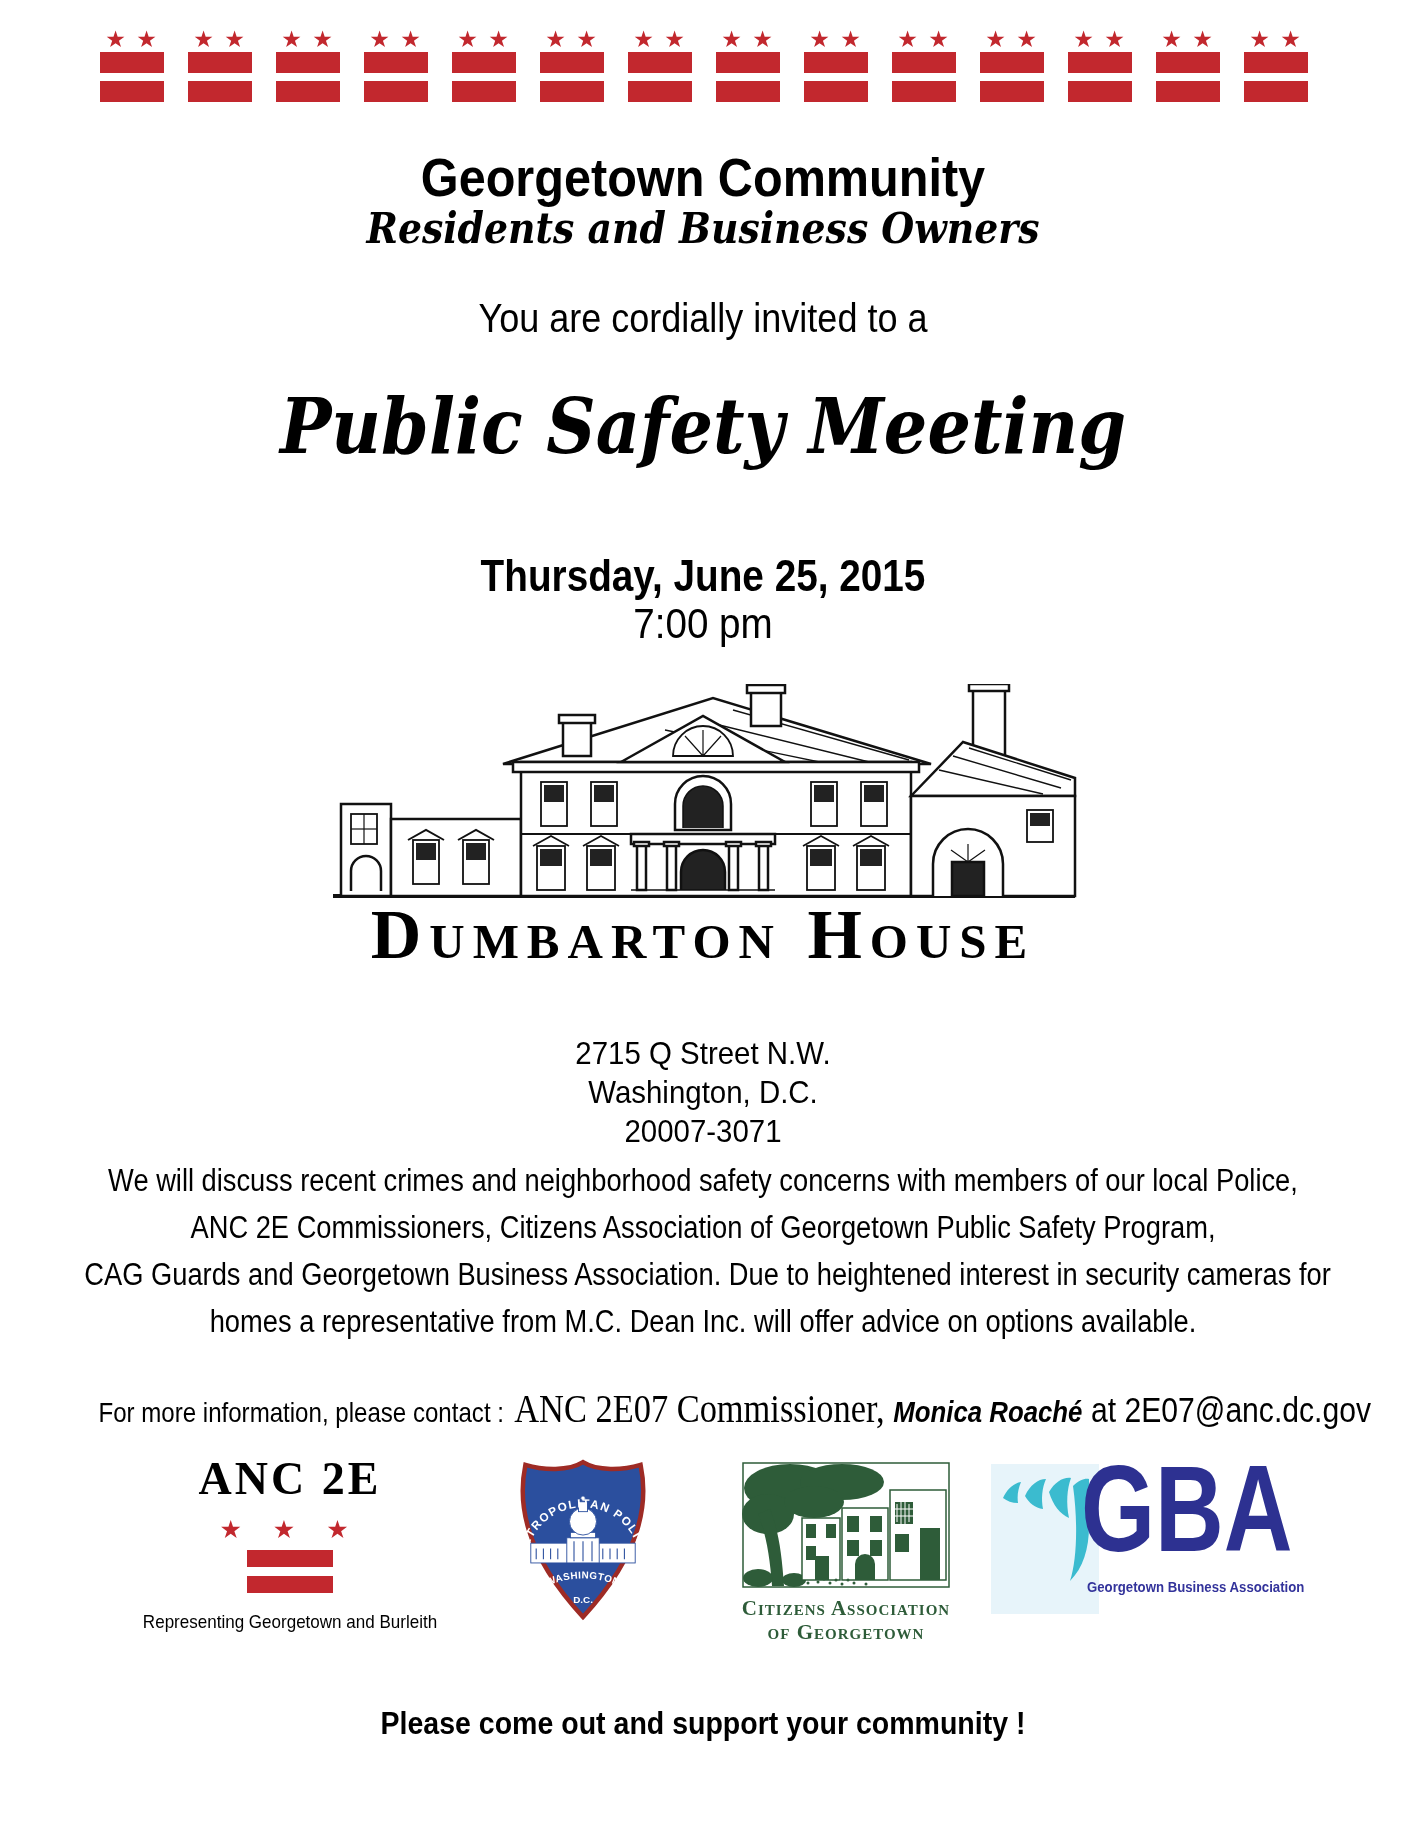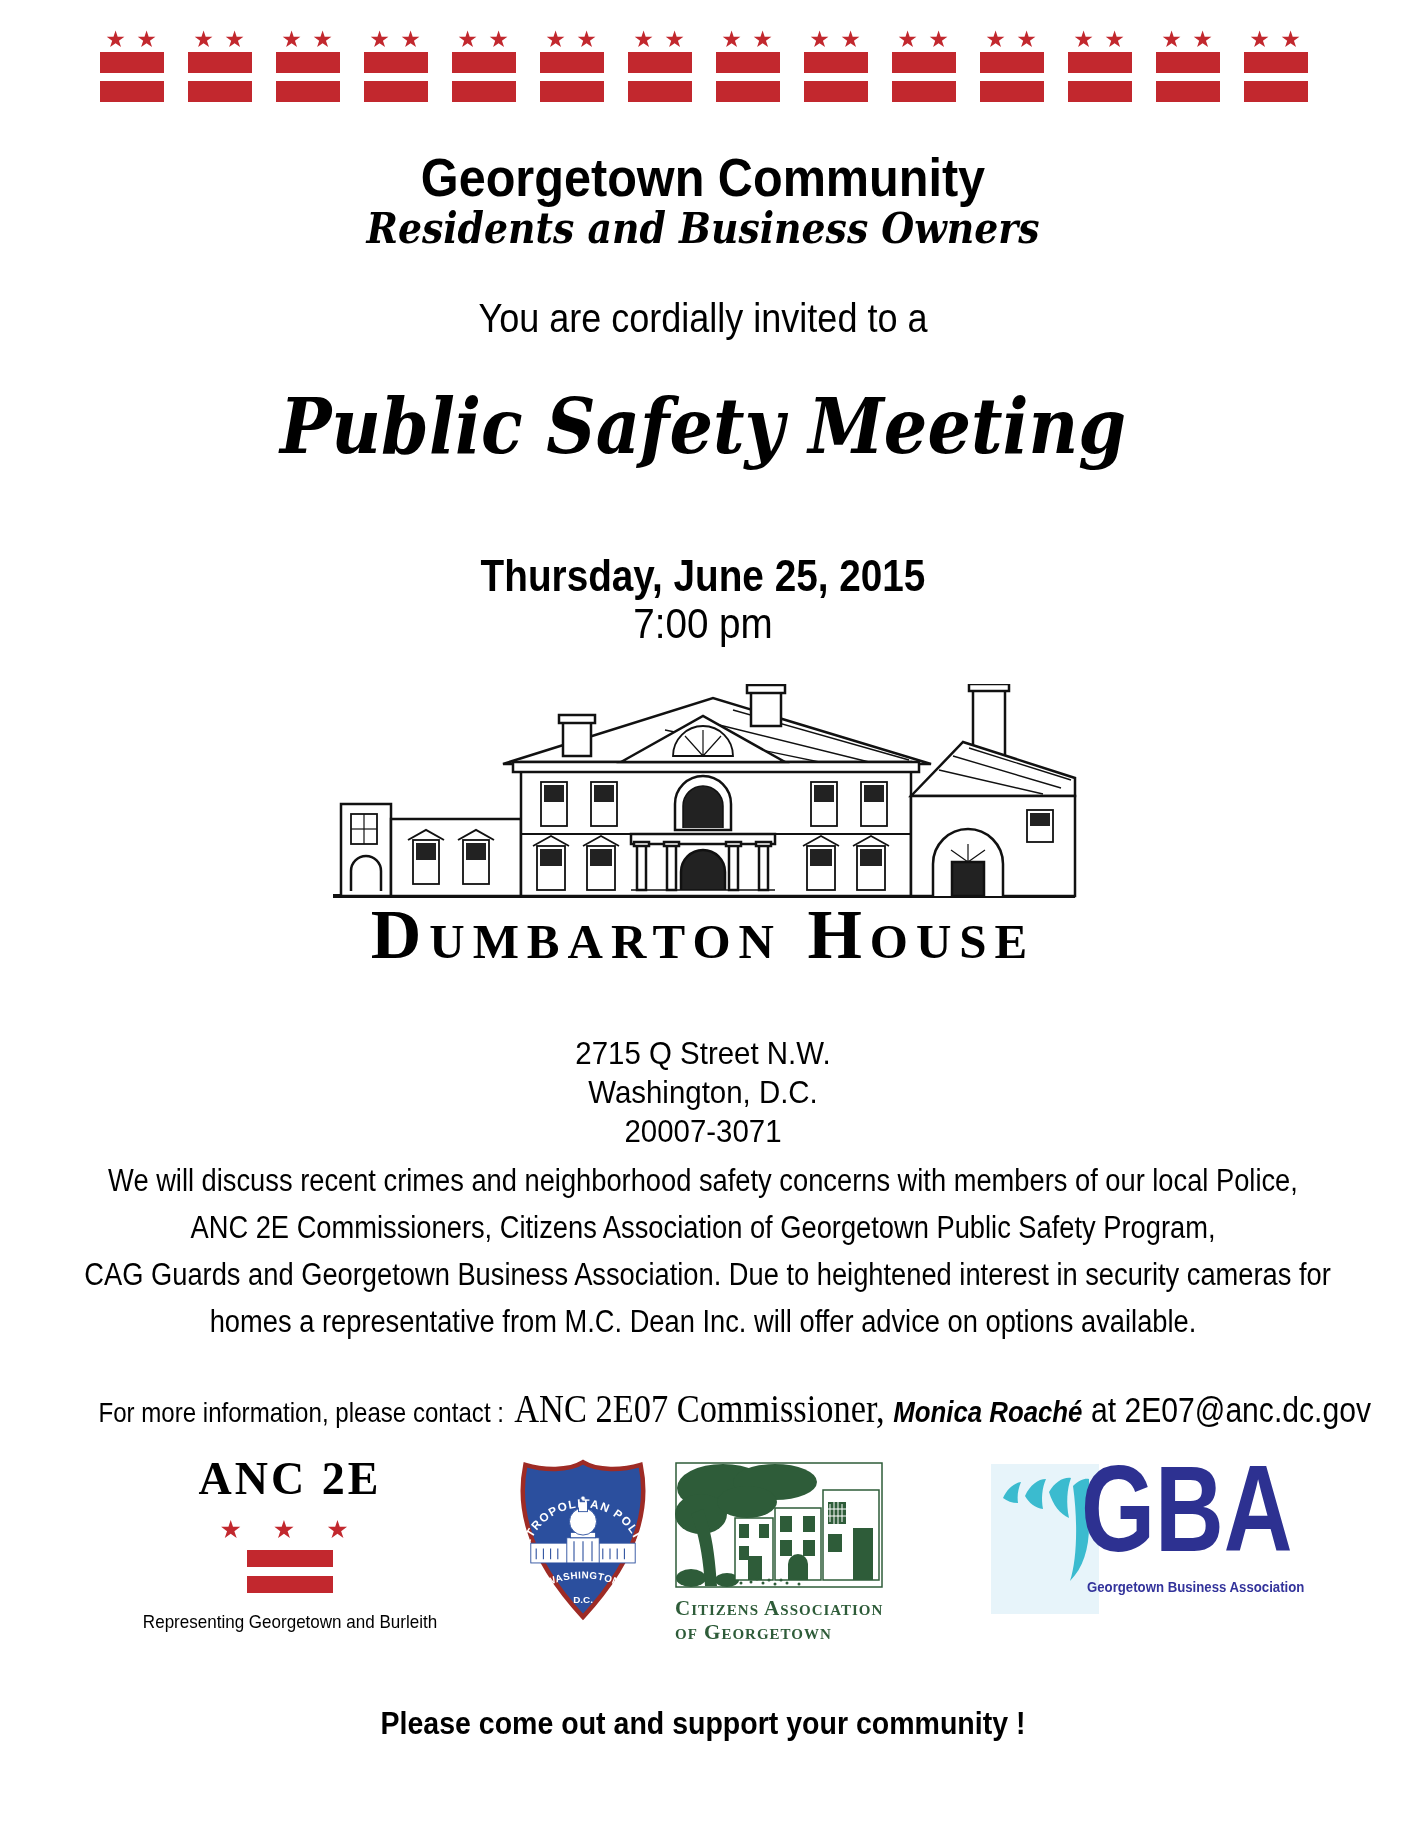--- a/index.html
+++ b/index.html
@@ -52,21 +52,21 @@
 
   
   .anc-block{left:130px;top:1452px;width:320px;text-align:center;}
   .anc-title{font-family:"Liberation Serif","DejaVu Serif",serif;font-size:46px;letter-spacing:3px;font-weight:bold;}
   .anc-stars{font-size:25px;letter-spacing:12px;margin-top:10px;}
   .anc-bar{width:86px;height:17px;margin:0 auto;}
   .anc-bar1{margin-top:6px;} .anc-bar2{margin-top:9px;}
   .anc-caption{font-size:18.5px;margin-top:18px;transform:scaleX(.92);transform-origin:50% 50%;white-space:nowrap;}
 
   .police-badge{left:511px;top:1454px;}
-  .cag-block{left:675px;top:1462px;width:222px;}
+  .cag-block{left:735px;top:1462px;width:222px;text-align:center;}
   .cag-caption{font-family:"Liberation Serif","DejaVu Serif",serif;font-variant:small-caps;
     font-weight:bold;font-size:21px;line-height:24px;letter-spacing:1px;margin-top:4px;}
   .cag-caption .l2{}
 
   .gba-block{left:943px;top:1462px;width:330px;height:165px;margin-left:48px;}
   .gba-tint{position:absolute;left:0;top:2px;width:108px;height:150px;background:#E7F4FA;}
   .gba-swoosh{position:absolute;left:8px;top:12px;}
   .gba-text{position:absolute;left:90px;top:-8px;font-size:122px;line-height:110px;font-weight:bold;
     transform:scaleX(.78);transform-origin:0 0;}
   .gba-caption{position:absolute;left:96px;top:116px;font-size:15px;font-weight:bold;white-space:nowrap;

